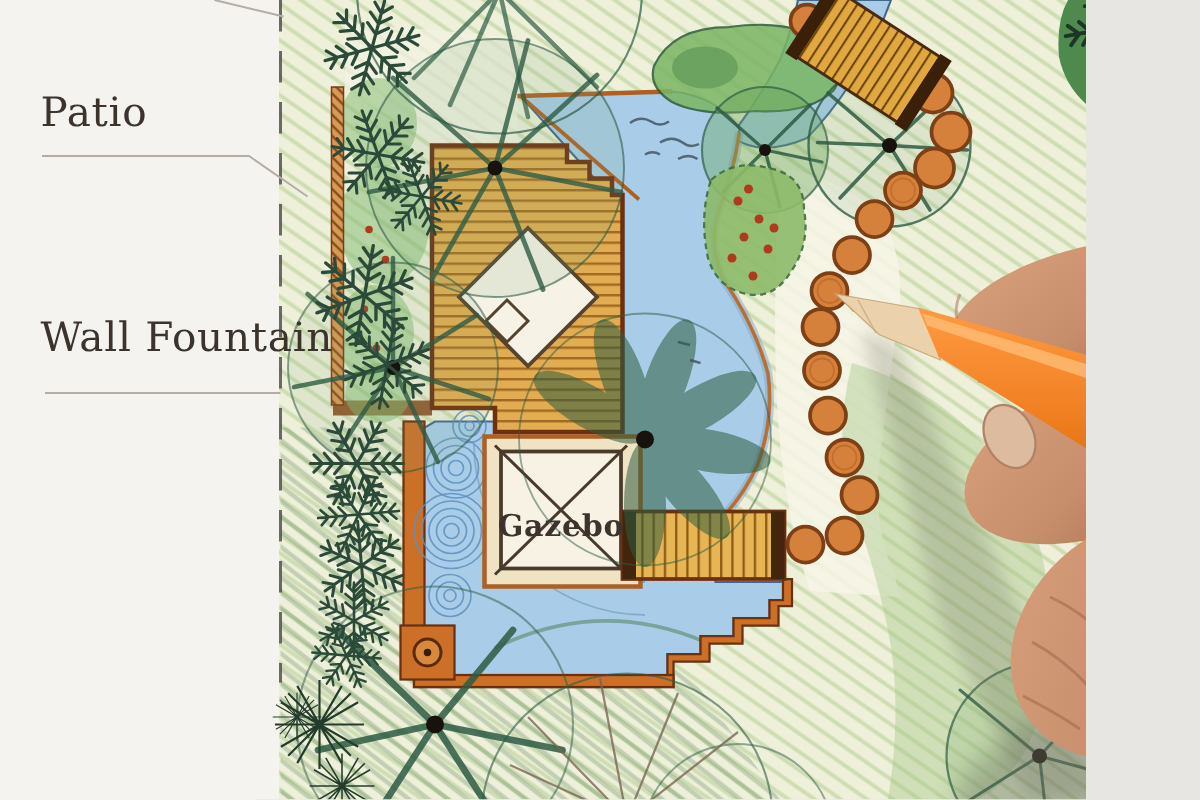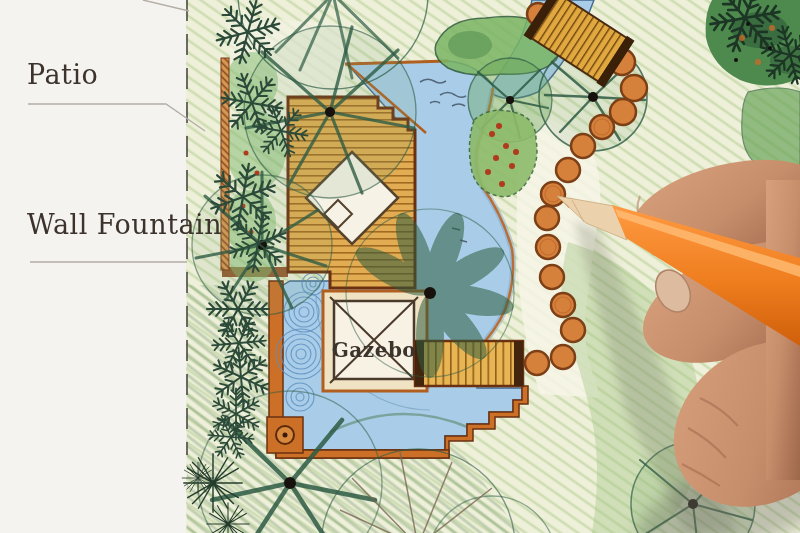--- a/index.html
+++ b/index.html
@@ -1,16 +1,16 @@
 <!DOCTYPE html>
 <html style="--paper: #f5f3ef; --lawn: #eef0da; --lawn-hatch: #a9c584; --water: #a9cde8; --water-edge: #44688e; --deck-plank: #e2ac52; --deck-stripe: #a06a22; --deck-border: #6b3010; --pool-edging: #cc7028; --stone-fill: #d5813c; --stone-border: #7c3f16; --conifer: #2c4a39; --tree-stroke: #2e5b44; --shrub: #7ab563; --berry: #b03a1e; --ink: #3b332c; --leader: #b3ada5; --pencil-body: #ef7f22; --pencil-wood: #ecd2ac; --pencil-tip: #c05a18; --skin: #c78e6c; --nail: #dcbb9e;"><head>
 <meta charset="utf-8">
 <style>
   html,body{margin:0;padding:0;background:#e8e6e2;}
-  .stage{position:relative;width:800px;height:533px;overflow:hidden;background:#f5f3ef;
+  .stage{position:relative;width:724px;height:533px;overflow:hidden;background:#f5f3ef;
          font-family:"DejaVu Serif",serif;}
   svg{display:block}
   .lbl{font-family:"DejaVu Serif",serif;font-size:27px;fill:var(--ink);letter-spacing:.5px;}
   .lbl-gazebo{font-family:"DejaVu Serif",serif;font-size:20px;font-weight:bold;fill:var(--ink);letter-spacing:.5px;}
   .leader{stroke:var(--leader);stroke-width:1.3;fill:none;}
   .propline{stroke:#4c4a45;stroke-width:2;stroke-dasharray:21 13;opacity:.8;}
   .water{fill:var(--water);stroke:var(--water-edge);stroke-width:1.4;}
   .edging{fill:var(--pool-edging);stroke:#6b3010;stroke-width:1.5;}
   .stone{fill:var(--stone-fill);stroke:var(--stone-border);stroke-width:2.5;}
   .stone-inner{fill:none;stroke:#b35a22;stroke-width:1.2;opacity:.5;}

